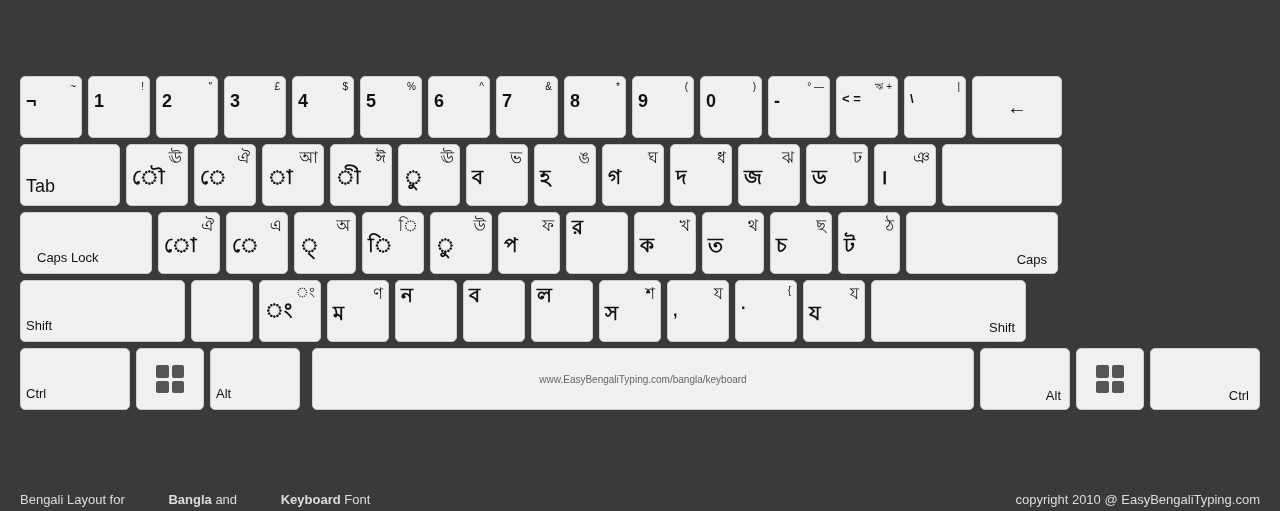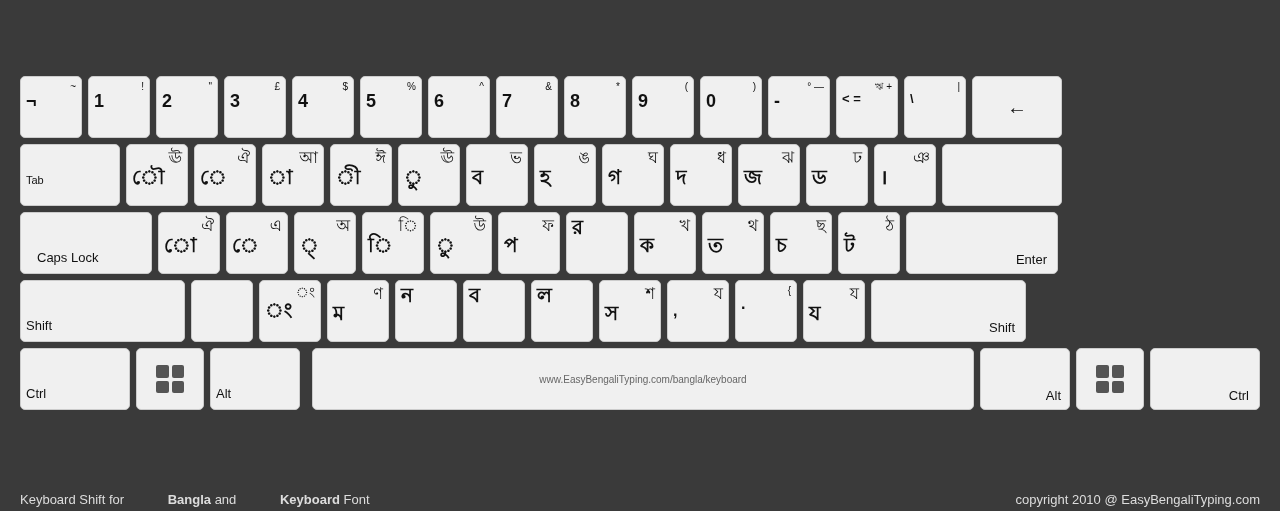--- a/index.html
+++ b/index.html
@@ -190,21 +190,21 @@
           <span class="bottom-left" style="font-size:13px;">\</span>
         </div>
       </div>
       <div class="key backspace-key" style="width:90px;align-items:center;justify-content:center;font-size:20px;">
         <span>←</span>
       </div>
     </div>
 
     <div class="keyboard-row">
       <div class="key wide-tab" style="justify-content:flex-end;align-items:flex-start;">
-        <span class="label-only" style="font-size:11px;margin-bottom:15px;">Tab</span>
+        <span class="label-only" style="font-size:18px;margin-bottom:4px;">Tab</span>
       </div>
       <div class="key std">
         <div class="two-char">
           <span class="top-right" style="font-family:serif;font-size:16px;">ঊ</span>
           <span class="bottom-left" style="font-size:20px;">ৌ</span>
         </div>
       </div>
       <div class="key std">
         <div class="two-char">
           <span class="top-right" style="font-family:serif;font-size:16px;">ঐ</span>
@@ -339,21 +339,21 @@
           <span class="bottom-left" style="font-size:20px;">চ</span>
         </div>
       </div>
       <div class="key std">
         <div class="two-char">
           <span class="top-right" style="font-family:serif;font-size:16px;">ঠ</span>
           <span class="bottom-left" style="font-size:20px;">ট</span>
         </div>
       </div>
       <div class="key wide-enter" style="width:152px;min-width:152px;justify-content:flex-end;align-items:flex-end;padding:6px 10px;">
-        <span style="font-size:13px;">Enter</span>
+        <span style="font-size:13px;">Caps</span>
       </div>
     </div>
 
     <div class="keyboard-row">
       <div class="key wide-shift-l" style="width:165px;min-width:165px;justify-content:flex-end;align-items:flex-start;">
         <span style="font-size:13px;margin-bottom:4px;">Shift</span>
       </div>
       <div class="key std">
         <div class="two-char">
           <span class="top-right"></span>
@@ -450,21 +450,21 @@
       </div>
       <div class="key wide-ctrl" style="width:110px;min-width:110px;justify-content:flex-end;align-items:flex-end;padding:6px 10px;">
         <span style="font-size:13px;">Ctrl</span>
       </div>
     </div>
 
   </div>
 
   <div class="footer">
     <span>
-      <span>Keyboard Shift for </span>
+      <span>Bengali Layout for </span>
       <strong>Bangla</strong>
       <span> and </span>
       <strong>Keyboard</strong>
       <span> Font</span>
     </span>
     <span>copyright 2010 @ EasyBengaliTyping.com</span>
   </div>
 </div>
 
 </body></html>

